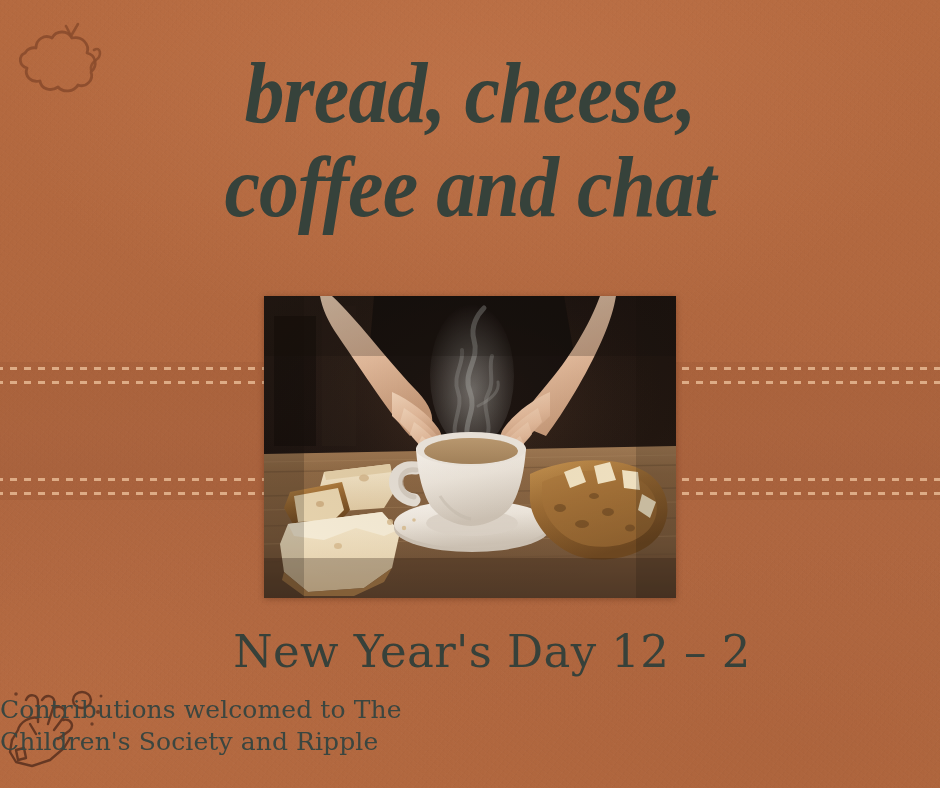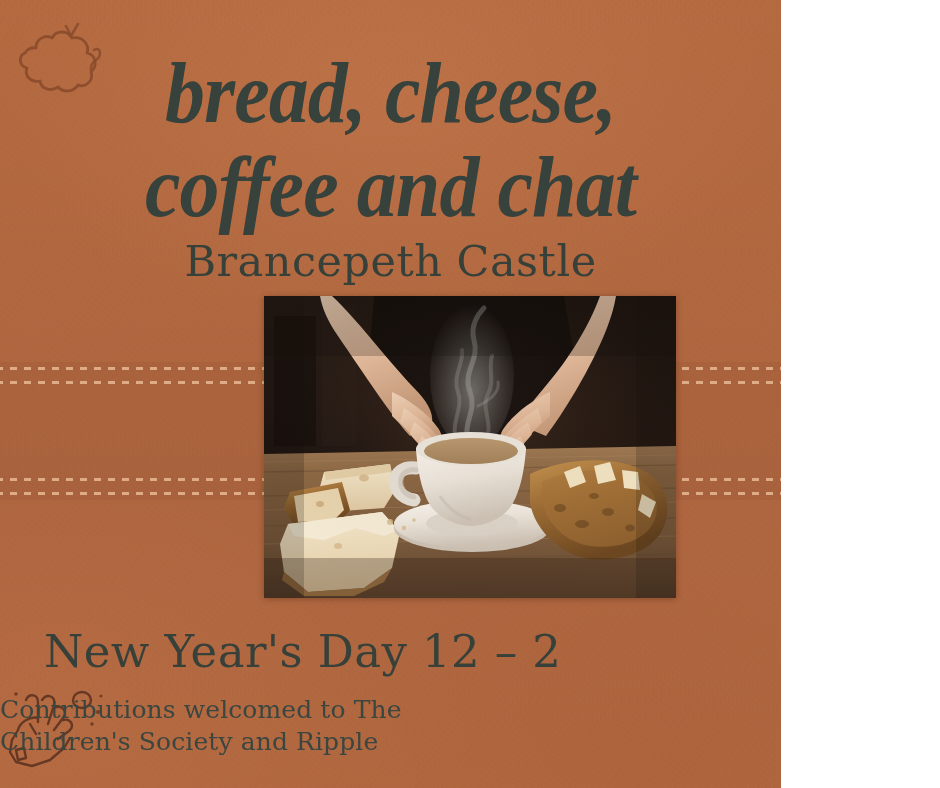--- a/index.html
+++ b/index.html
@@ -2,21 +2,21 @@
 <html><head>
 <meta charset="utf-8">
 <style>
   html, body {
     margin: 0;
     padding: 0;
     background: #ffffff;
   }
   .poster {
     position: relative;
-    width: 781px;
+    width: 940px;
     height: 788px;
     overflow: hidden;
     background: #b2683f;
     font-family: "Liberation Serif", serif;
     user-select: none;
   }
 
   
   .bg-base {
     position: absolute;
@@ -97,20 +97,21 @@
     font-size: 43px;
     line-height: 50px;
     letter-spacing: 0.5px;
   }
 
   .date-line {
     position: absolute;
     left: 0;
     right: 0;
     top: 625px;
+    text-align: center;
     color: #37413a;
     font-family: "DejaVu Serif", "Liberation Serif", serif;
     font-size: 45px;
     line-height: 54px;
     letter-spacing: 0.4px;
     padding-left: 44px;
   }
 
   .contrib {
     position: absolute;
@@ -193,21 +194,20 @@
         <circle cx="99" cy="18" r="1.5"></circle>
       </g>
     </svg>
   </div>
 
   <div class="title">
     <span class="tline">bread, cheese,</span>
     <span class="tline">coffee and chat</span>
   </div>
 
-  <div class="subtitle">Brancepeth Castle</div>
 
   <div class="photo">
     <svg viewBox="0 0 412 302" preserveAspectRatio="none">
       <defs>
         <linearGradient id="bgDark" x1="0" y1="0" x2="1" y2="1">
           <stop offset="0%" stop-color="#2a1d17"></stop>
           <stop offset="35%" stop-color="#1d1411"></stop>
           <stop offset="70%" stop-color="#241812"></stop>
           <stop offset="100%" stop-color="#35231a"></stop>
         </linearGradient>

